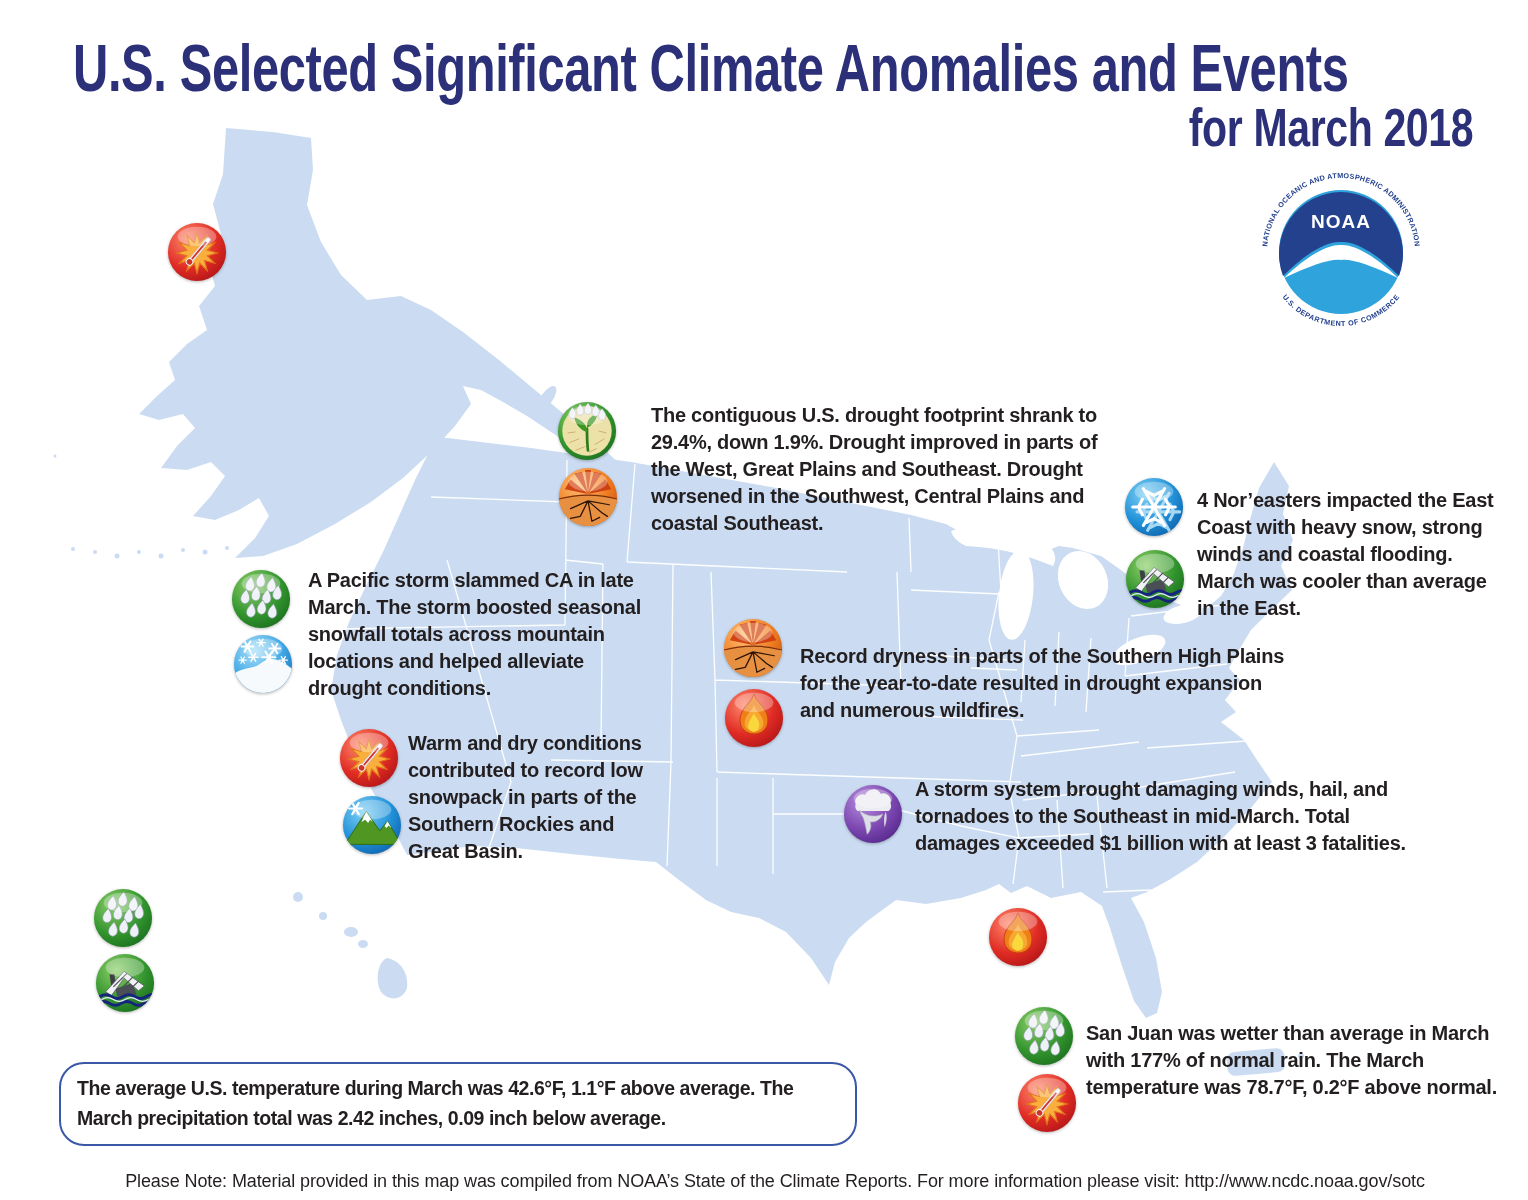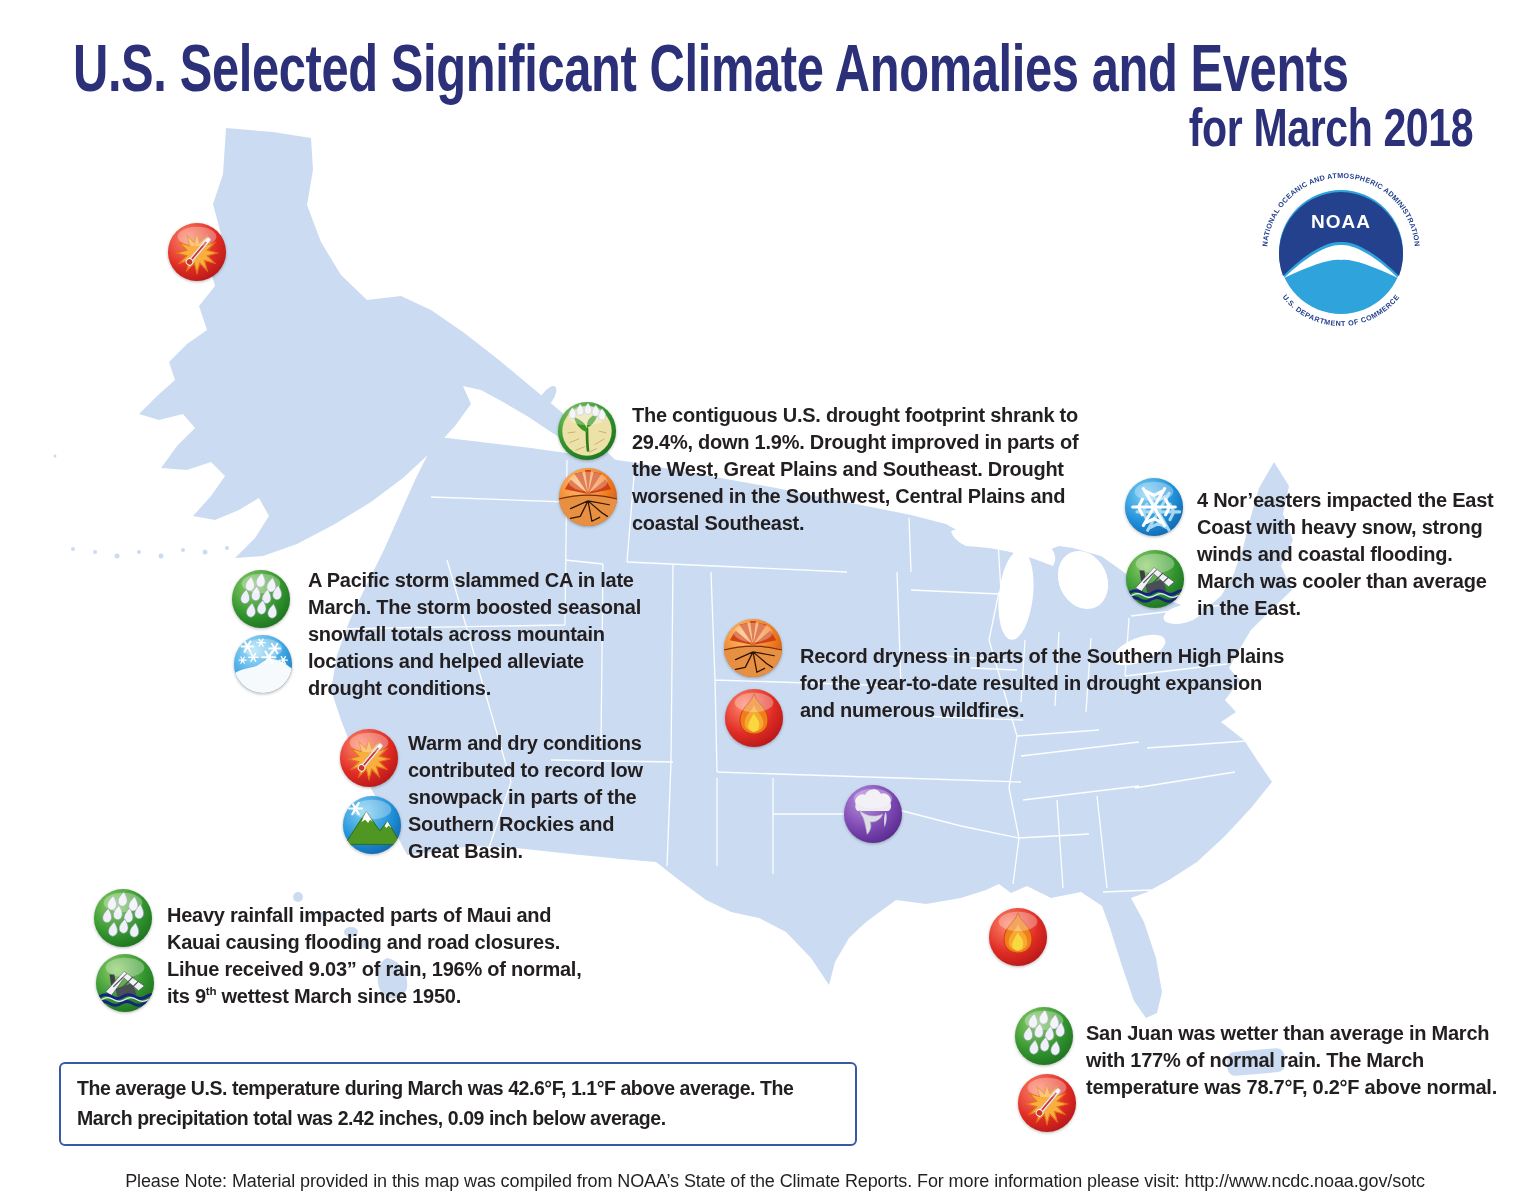--- a/index.html
+++ b/index.html
@@ -11,21 +11,21 @@
     transform:scaleX(0.74);transform-origin:left top;}
   .title-line2{position:absolute;right:66px;top:96px;z-index:7;white-space:nowrap;
     font-weight:700;font-size:54px;letter-spacing:-0.5px;color:var(--c-title,#2b3079);
     transform:scaleX(0.76);transform-origin:right top;}
   .note{position:absolute;z-index:6;font-weight:700;font-size:20px;line-height:27px;
     letter-spacing:-0.25px;color:var(--c-text,#231f20);white-space:pre-line;}
   .note sup{font-size:0.58em;line-height:0;}
   .badge{position:absolute;width:62px;height:62px;z-index:5;
     filter:drop-shadow(0 1.5px 1.5px rgba(0,0,0,0.28));}
   .summary-box{position:absolute;left:48px;top:1062px;width:798px;z-index:6;
-    border:2.5px solid var(--c-box_border,#3b57a8);border-radius:6px;background:#fff;
+    border:2.5px solid var(--c-box_border,#3b57a8);border-radius:25px;background:#fff;
     padding:9px 16px 11px 16px;box-sizing:border-box;}
   .summary-text{font-weight:700;font-size:19.5px;line-height:30px;letter-spacing:-0.45px;
     color:var(--c-text,#231f20);white-space:pre-line;}
   .footer-note{position:absolute;left:0;top:1171px;width:1528px;z-index:6;text-align:center;
     font-weight:400;font-size:18px;letter-spacing:-0.1px;color:var(--c-text,#231f20);}
   .noaa-logo{position:absolute;left:1248px;top:170px;z-index:4;}
 </style>
 </head>
 <body>
 
@@ -350,21 +350,21 @@
     </svg>
 
   <svg class="badge" style="left:1002px;top:1005px" viewBox="0 0 64 64">
       <use href="#i-rain"></use>
     </svg>
   <svg class="badge" style="left:1005px;top:1072px" viewBox="0 0 64 64">
       <use href="#i-thermo"></use>
     </svg>
 
 
-  <div class="note" style="left:621px;top:402px;width:540px">The contiguous U.S. drought footprint shrank to
+  <div class="note" style="left:640px;top:402px;width:540px">The contiguous U.S. drought footprint shrank to
 29.4%, down 1.9%. Drought improved in parts of
 the West, Great Plains and Southeast. Drought
 worsened in the Southwest, Central Plains and
 coastal Southeast.</div>
 
   <div class="note" style="left:1186px;top:487px;width:380px">4 Nor’easters impacted the East
 Coast with heavy snow, strong
 winds and coastal flooding.
 March was cooler than average
 in the East.</div>
@@ -378,25 +378,24 @@
   <div class="note" style="left:789px;top:643px;width:580px">Record dryness in parts of the Southern High Plains
 for the year-to-date resulted in drought expansion
 and numerous wildfires.</div>
 
   <div class="note" style="left:397px;top:730px;width:320px">Warm and dry conditions
 contributed to record low
 snowpack in parts of the
 Southern Rockies and
 Great Basin.</div>
 
-
-  <div class="note" style="left:156px;top:902px;width:520px"><span>Heavy rainfall impacted parts of Maui and
-Kauai causing flooding and road closures.
-Lihue received 9.03” of rain, 196% of normal,
-its 9</span><sup>th</sup><span> wettest March since 1950.</span></div>
+  <div class="note" style="left:904px;top:776px;width:600px">A storm system brought damaging winds, hail, and
+tornadoes to the Southeast in mid-March. Total
+damages exceeded $1 billion with at least 3 fatalities.</div>
+
 
 
   <div class="note" style="left:1075px;top:1020px;width:500px">San Juan was wetter than average in March
 with 177% of normal rain. The March
 temperature was 78.7°F, 0.2°F above normal.</div>
 
   <div class="summary-box">
     <div class="summary-text">The average U.S. temperature during March was 42.6°F, 1.1°F above average. The
 March precipitation total was 2.42 inches, 0.09 inch below average.</div>
   </div>

